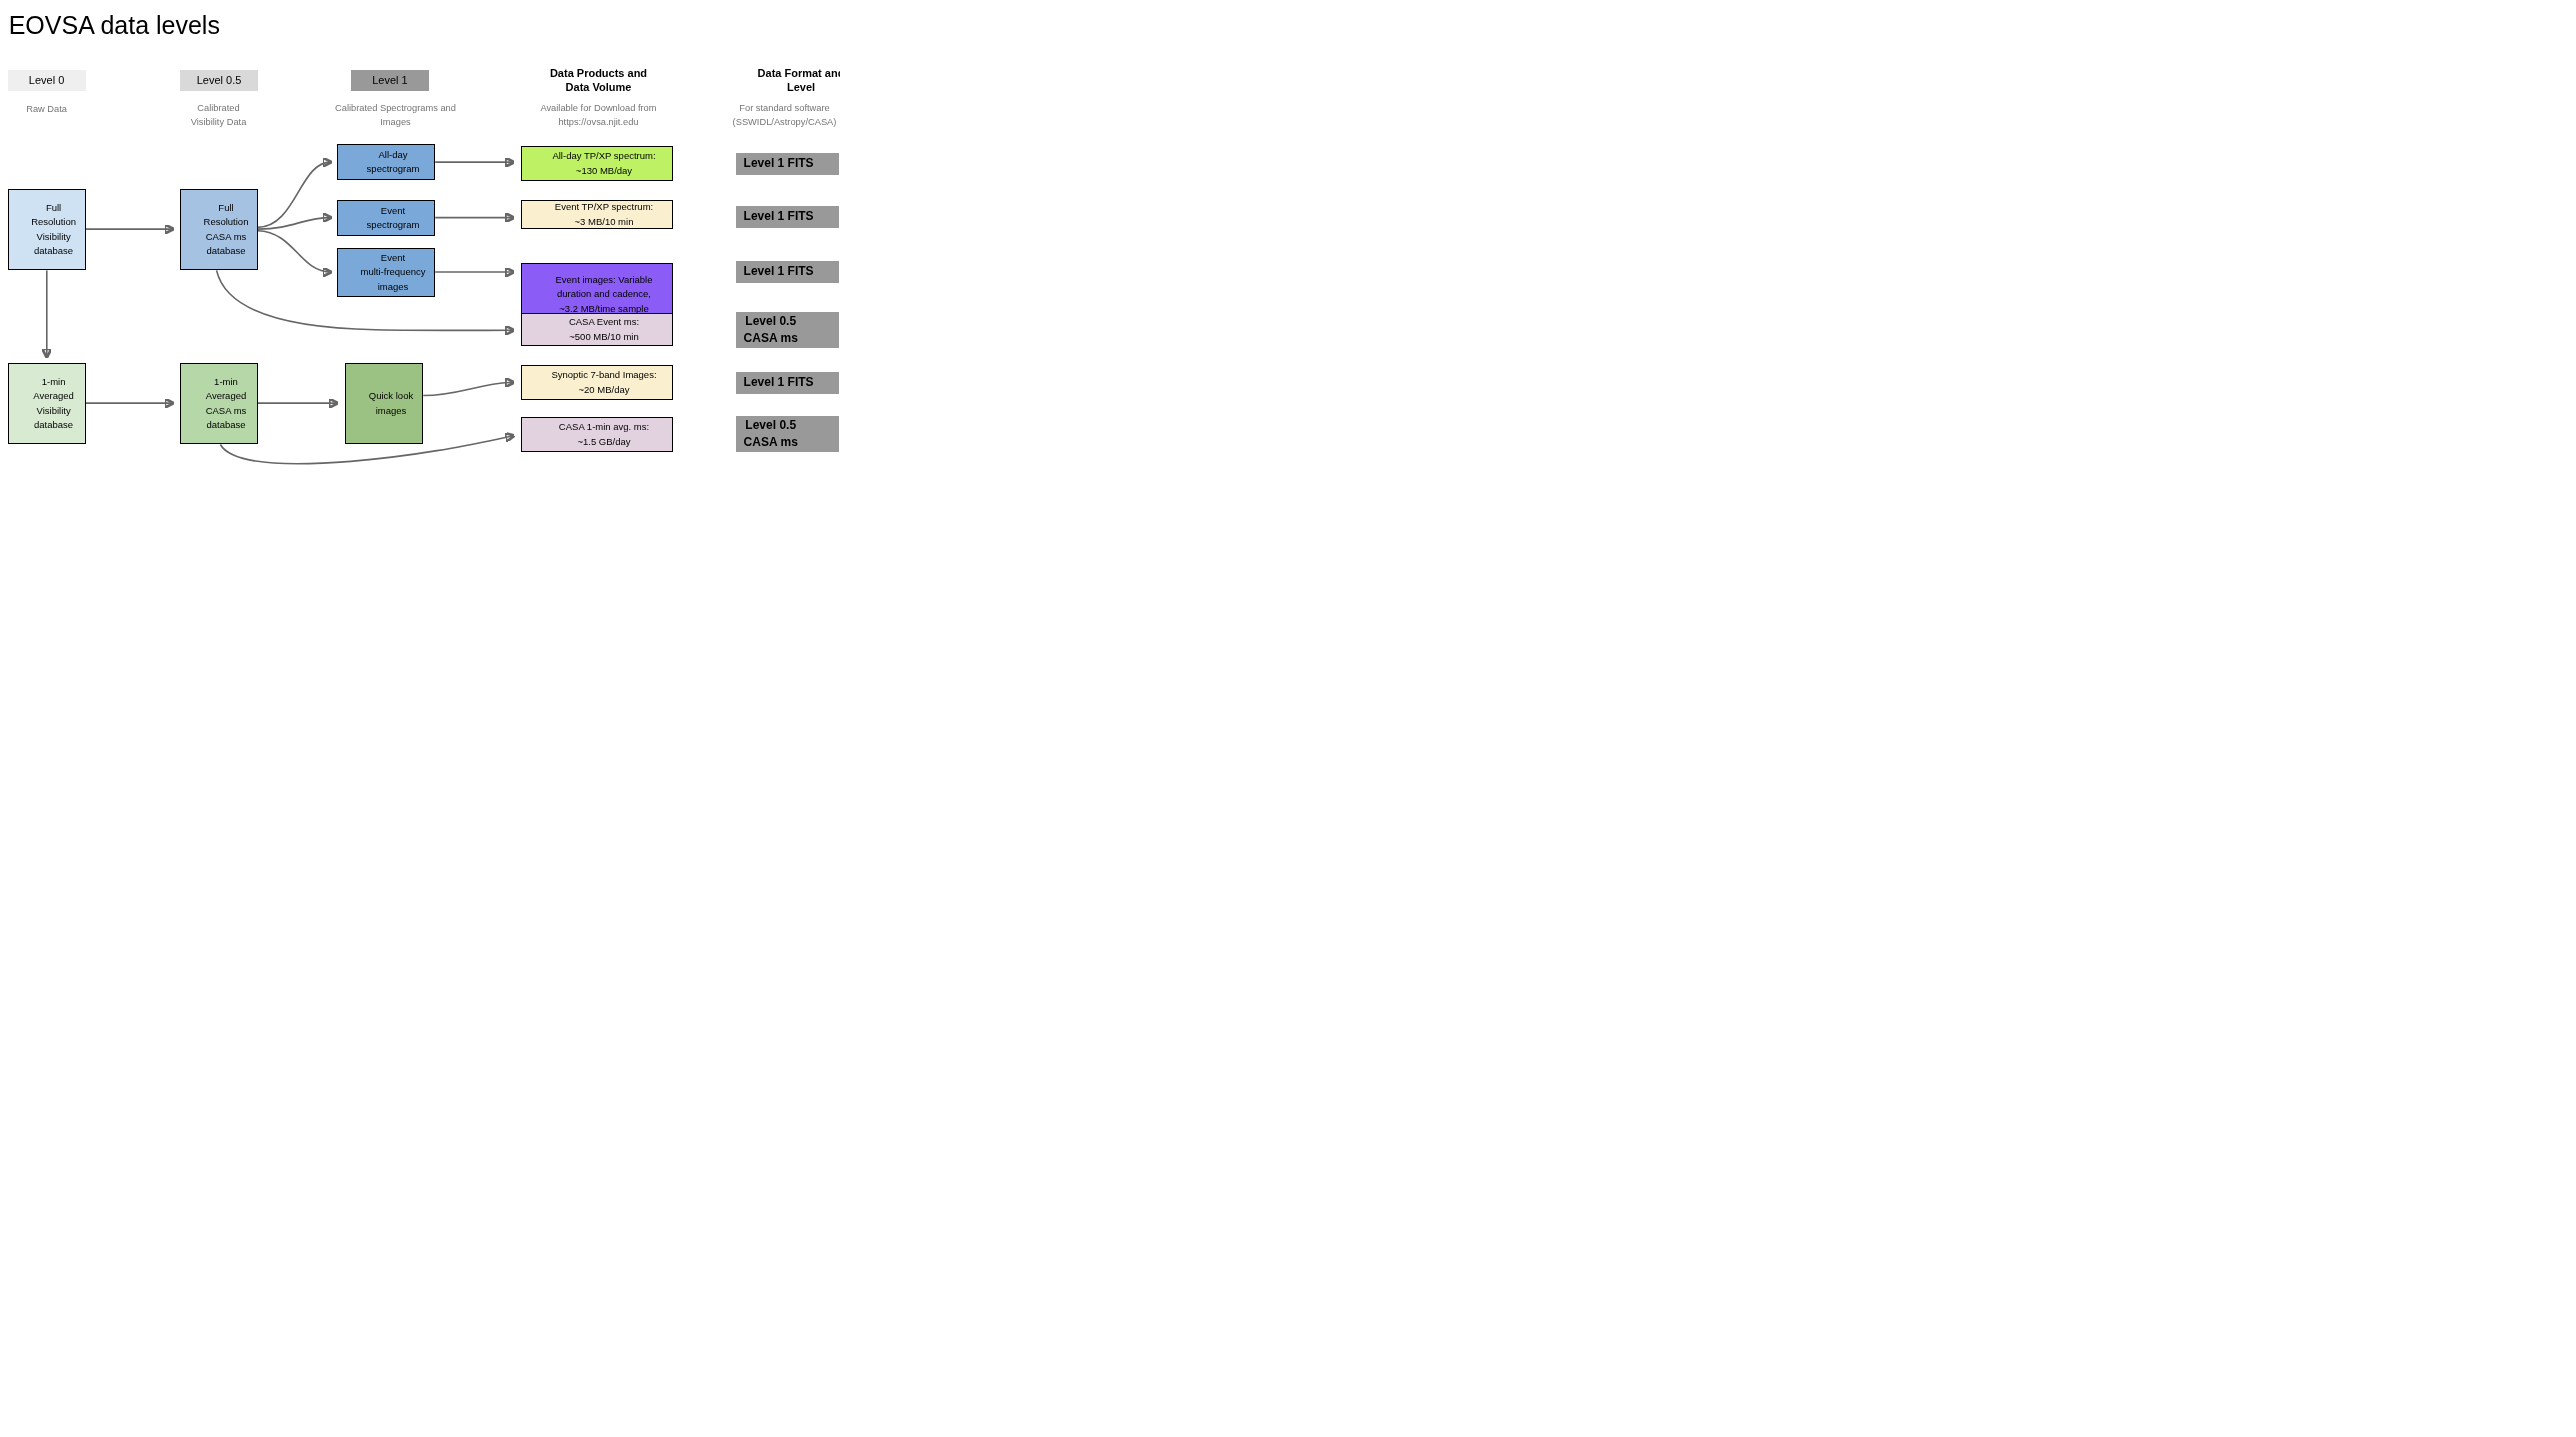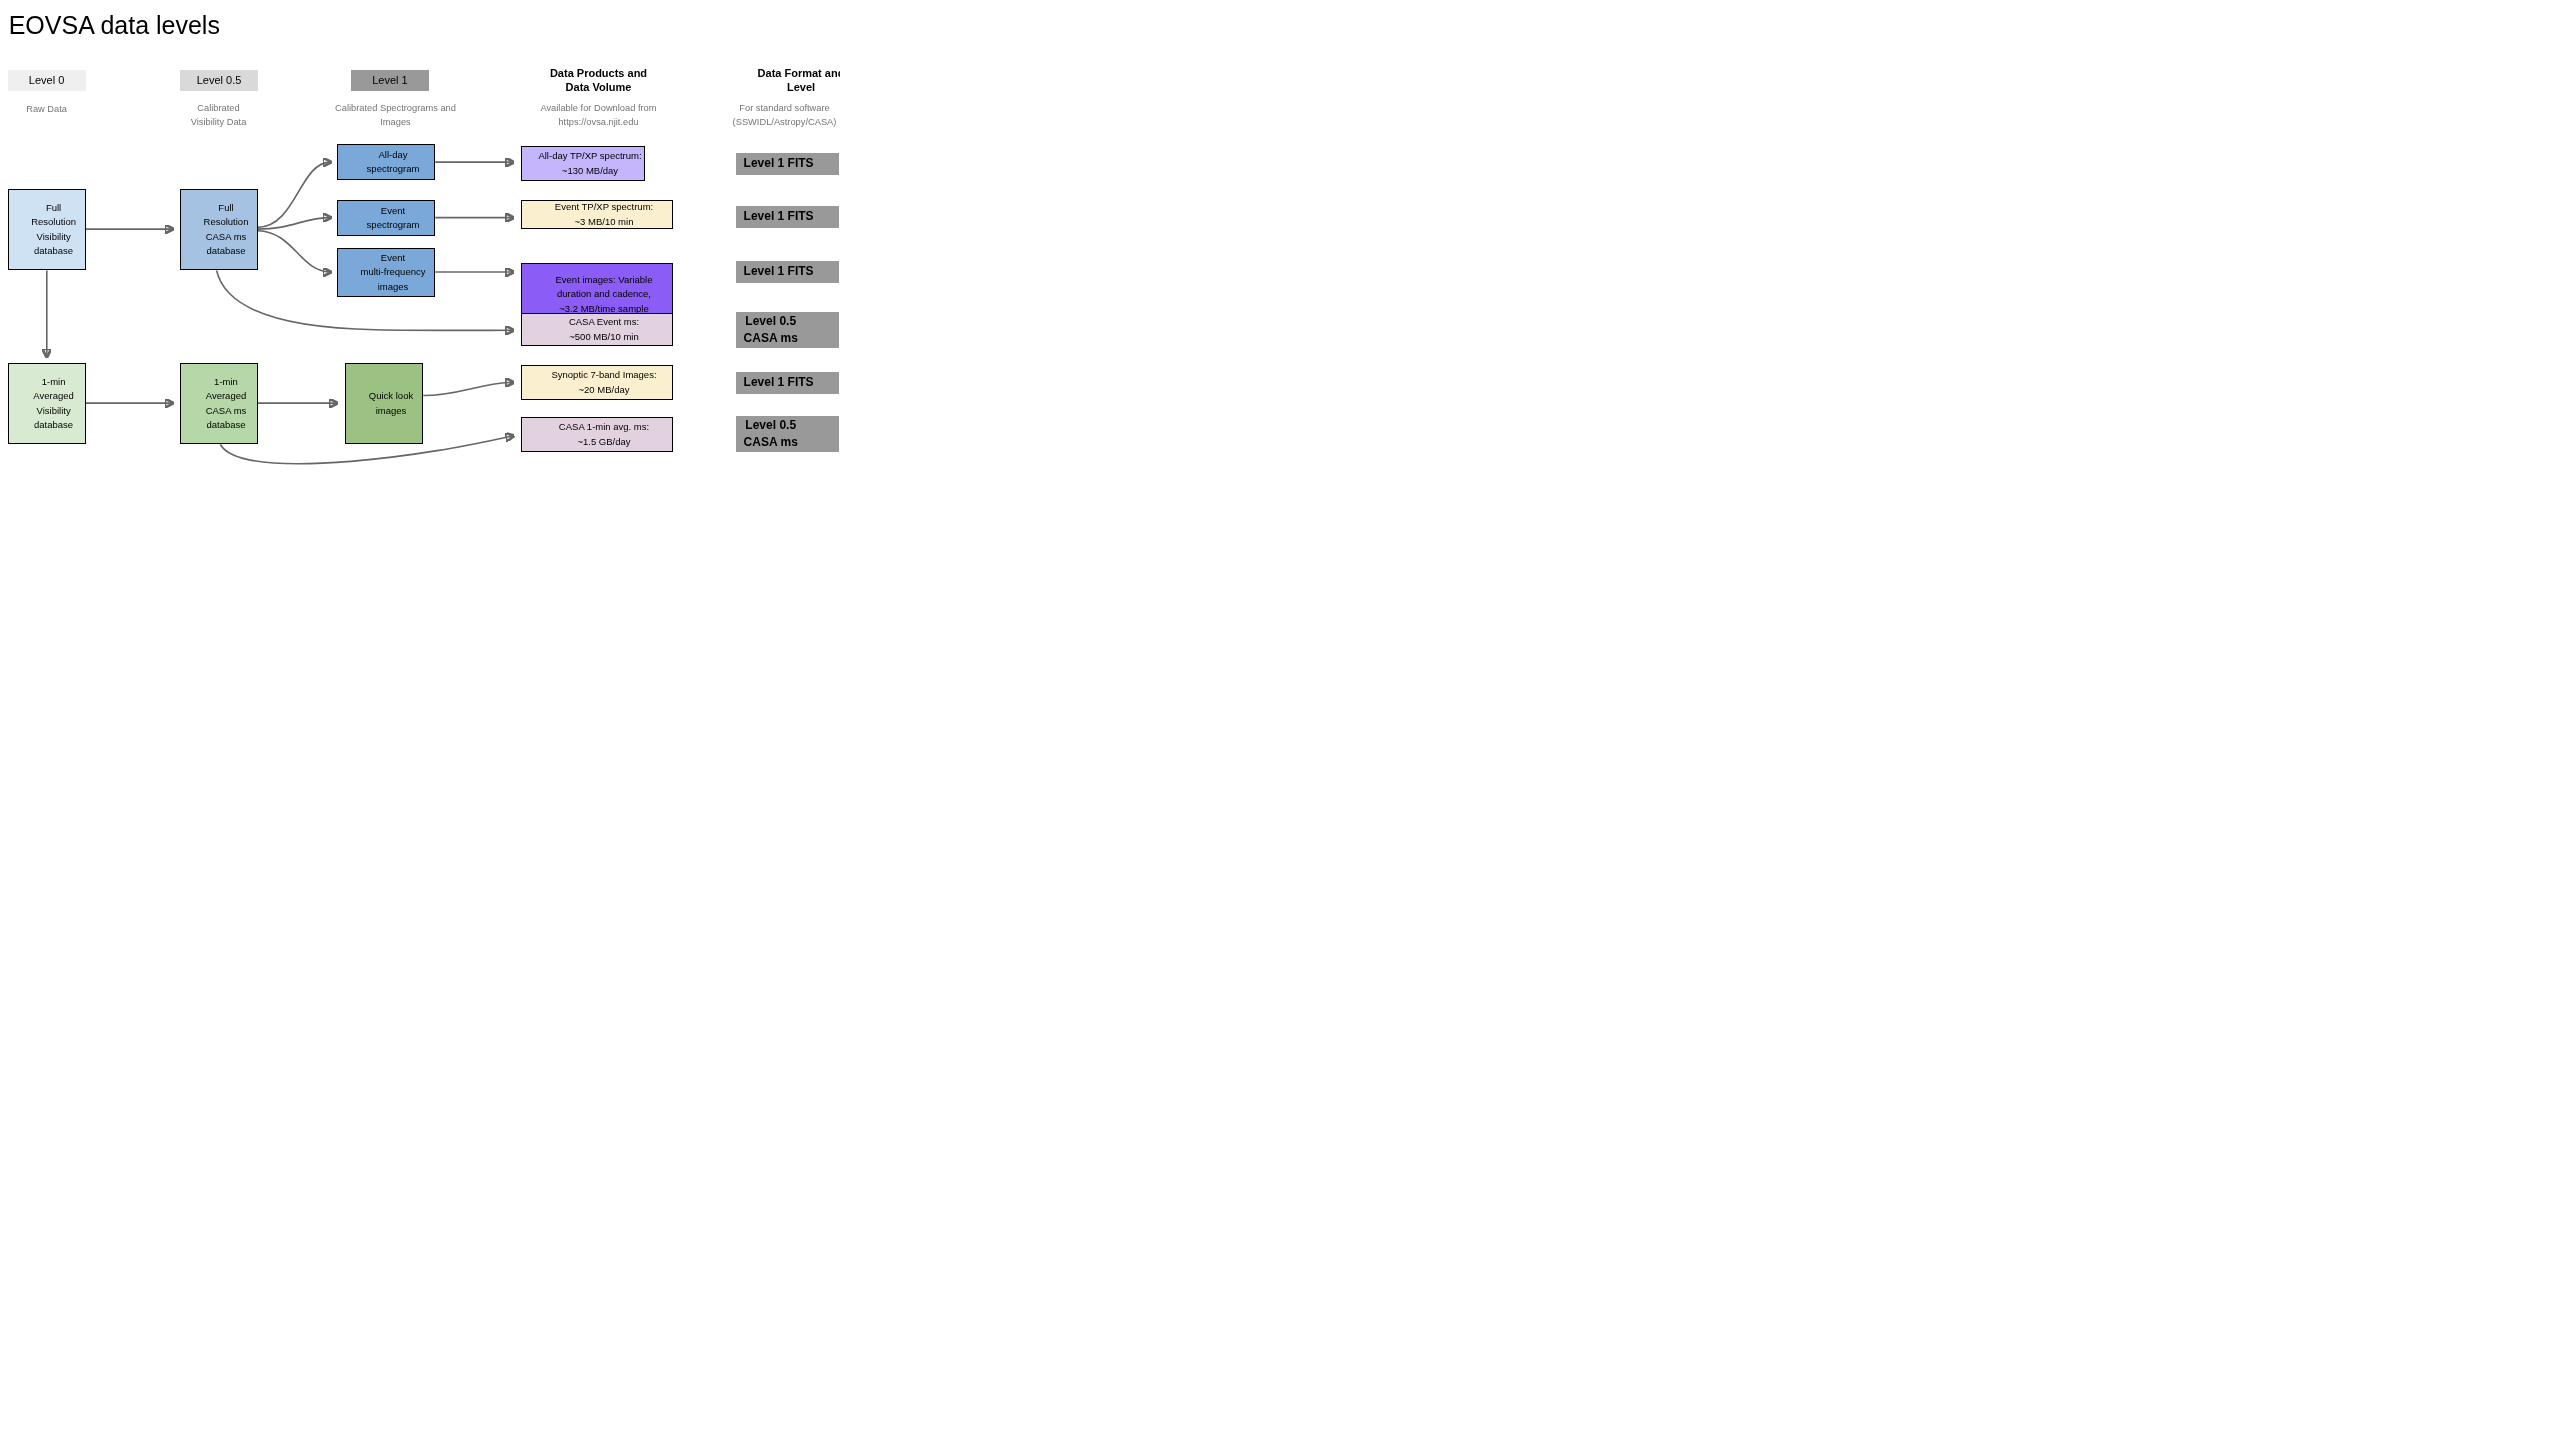--- a/index.html
+++ b/index.html
@@ -118,21 +118,21 @@
   <div class="abs node" style="left: 337px; top: 144px; width: 98px; height: 36px; background: rgb(122, 168, 216);">All-day
 spectrogram</div>
   <div class="abs node" style="left: 337px; top: 200px; width: 98px; height: 36px; background: rgb(122, 168, 216);">Event
 spectrogram</div>
   <div class="abs node" style="left: 337px; top: 248px; width: 98px; height: 49px; background: rgb(122, 168, 216);">Event
 multi-frequency
 images</div>
   <div class="abs node" style="left: 345px; top: 363px; width: 78px; height: 81px; background: rgb(156, 194, 131);">Quick look
 images</div>
 
-  <div class="abs node" style="left: 521px; top: 146px; width: 124px; height: 35px; background: #c4b5fd;">All-day TP/XP spectrum:
+  <div class="abs node" style="left: 521px; top: 146px; width: 152px; height: 35px; background: #bef264;">All-day TP/XP spectrum:
 ~130 MB/day</div>
   <div class="abs node" style="left: 521px; top: 200px; width: 152px; height: 29px; background: rgb(250, 240, 208);">Event TP/XP spectrum:
 ~3 MB/10 min</div>
   <div class="abs node" style="left: 521px; top: 263px; width: 152px; height: 63px; background: #8b5cf6;">Event images: Variable
 duration and cadence,
 ~3.2 MB/time sample</div>
   <div class="abs node" style="left: 521px; top: 313px; width: 152px; height: 33px; background: rgb(226, 209, 223);">CASA Event ms:
 ~500 MB/10 min</div>
   <div class="abs node" style="left: 521px; top: 365px; width: 152px; height: 35px; background: rgb(250, 240, 208);">Synoptic 7-band Images:
 ~20 MB/day</div>

